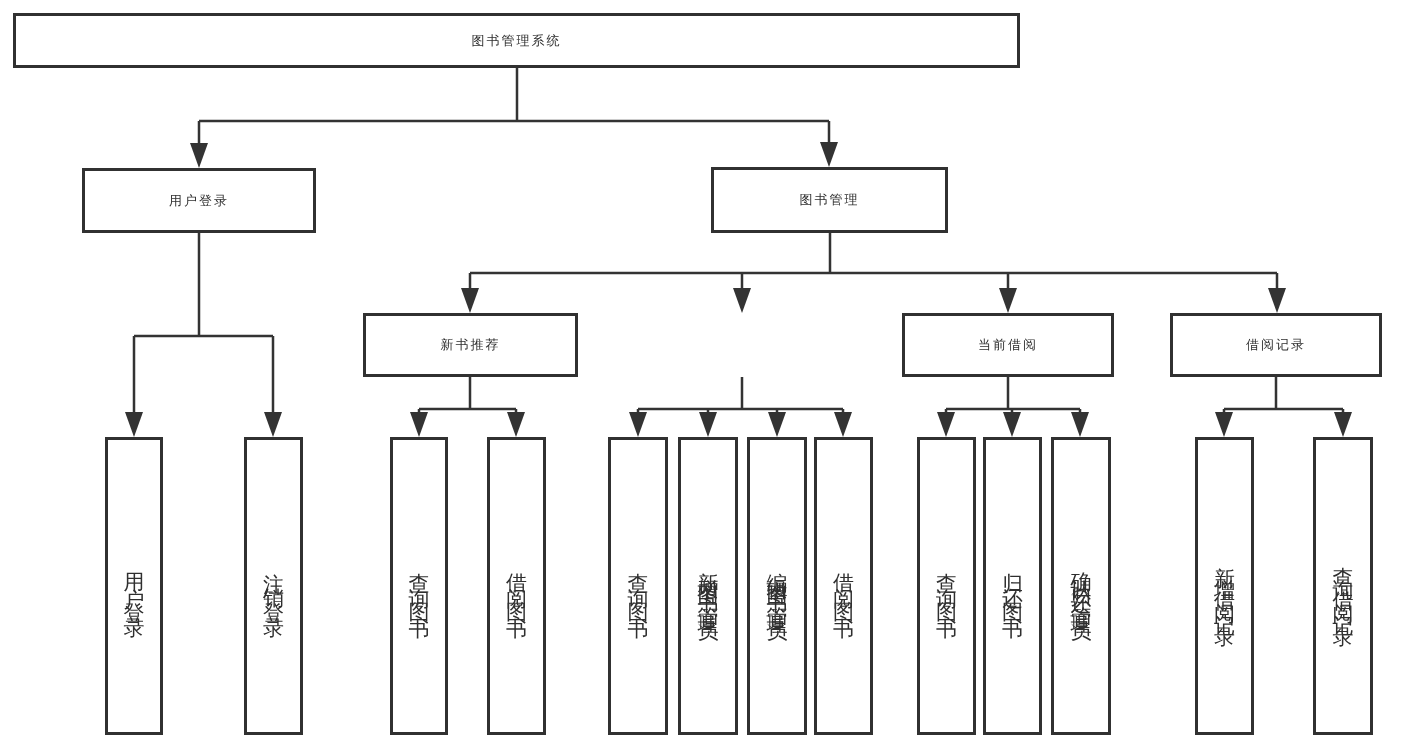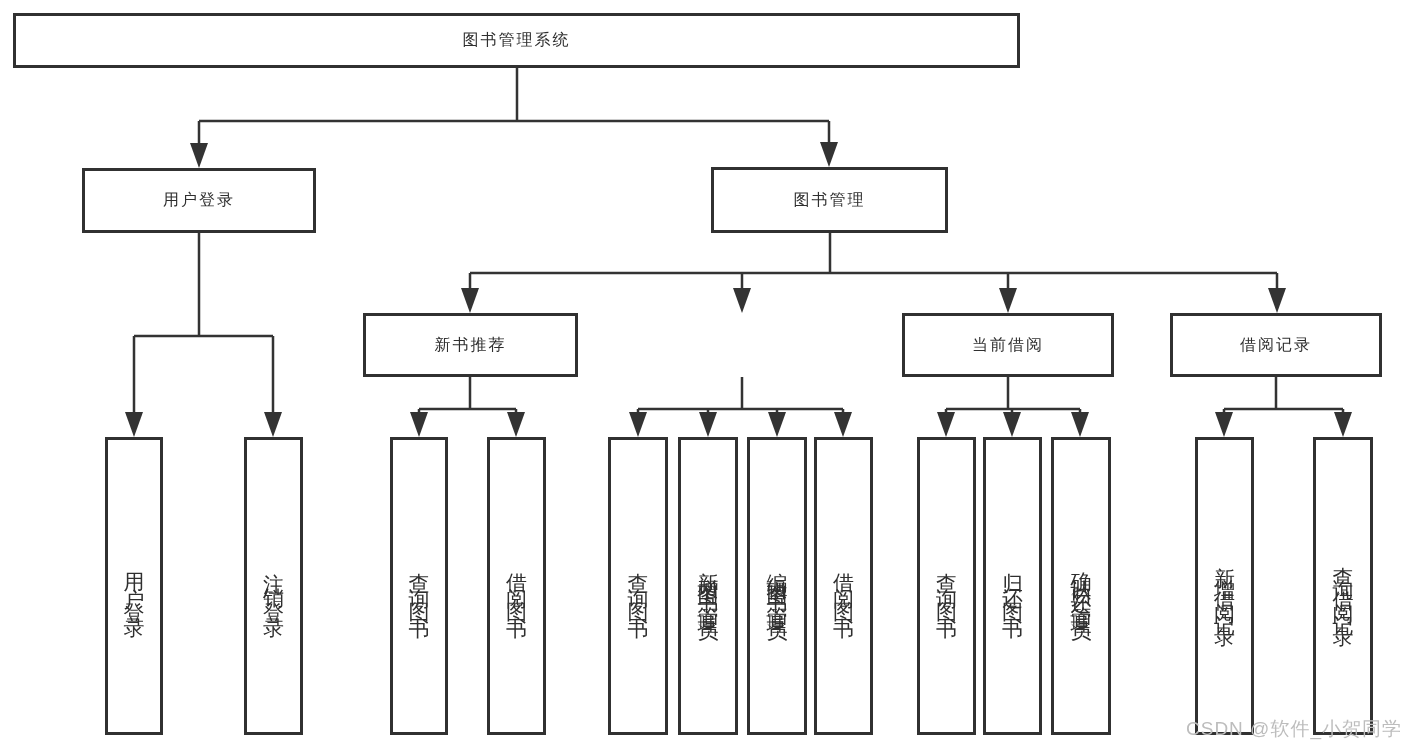--- a/index.html
+++ b/index.html
@@ -6,21 +6,21 @@
   .stage {
     position:relative; width:1405px; height:747px; background:#ffffff;
     font-family:"Liberation Sans","DejaVu Sans",sans-serif; overflow:hidden;
   }
   .wires { position:absolute; left:0; top:0; z-index:1; }
   .node {
     position:absolute; box-sizing:border-box; background:#ffffff;
     border:3px solid #313131; color:#2f2f2f; z-index:2;
     display:flex; align-items:center; justify-content:center;
   }
-  .hbox { font-size:16px; letter-spacing:2px; }
+  .hbox { font-size:13px; letter-spacing:2px; }
   .vbox {
     top:437px; height:298px; width:58px;
     writing-mode:vertical-rl; text-orientation:mixed;
     font-size:21px; letter-spacing:15px;
   }
   .vbox.long { letter-spacing:7px; }
   .vbox.mid  { letter-spacing:12px; }
   .watermark {
     position:absolute; left:1186px; top:716px; z-index:5;
     font-size:19px; color:#bdbdbd; letter-spacing:1px; white-space:nowrap;
@@ -91,15 +91,14 @@
   <div class="node vbox long" style="left:747px; width:60px;">编辑图书（管理员）</div>
   <div class="node vbox" style="left:814px; width:59px;">借阅图书</div>
 
   <div class="node vbox" style="left:917px; width:59px;">查询图书</div>
   <div class="node vbox" style="left:983px; width:59px;">归还图书</div>
   <div class="node vbox long" style="left:1051px; width:60px;">确认归还（管理员）</div>
 
   <div class="node vbox mid" style="left:1195px; width:59px;">新增借阅记录</div>
   <div class="node vbox mid" style="left:1313px; width:60px;">查询借阅记录</div>
 
-  <div class="watermark">CSDN @软件_小贺同学</div>
 
 </div>
 
 </body></html>

